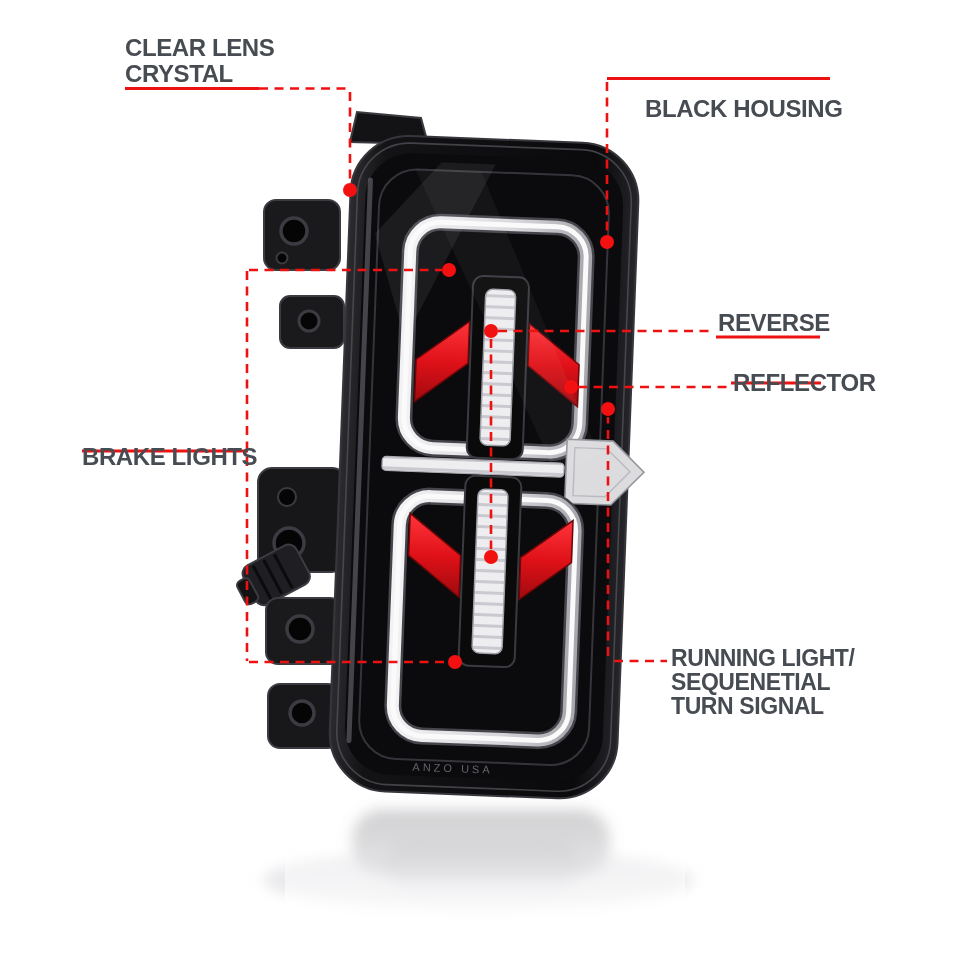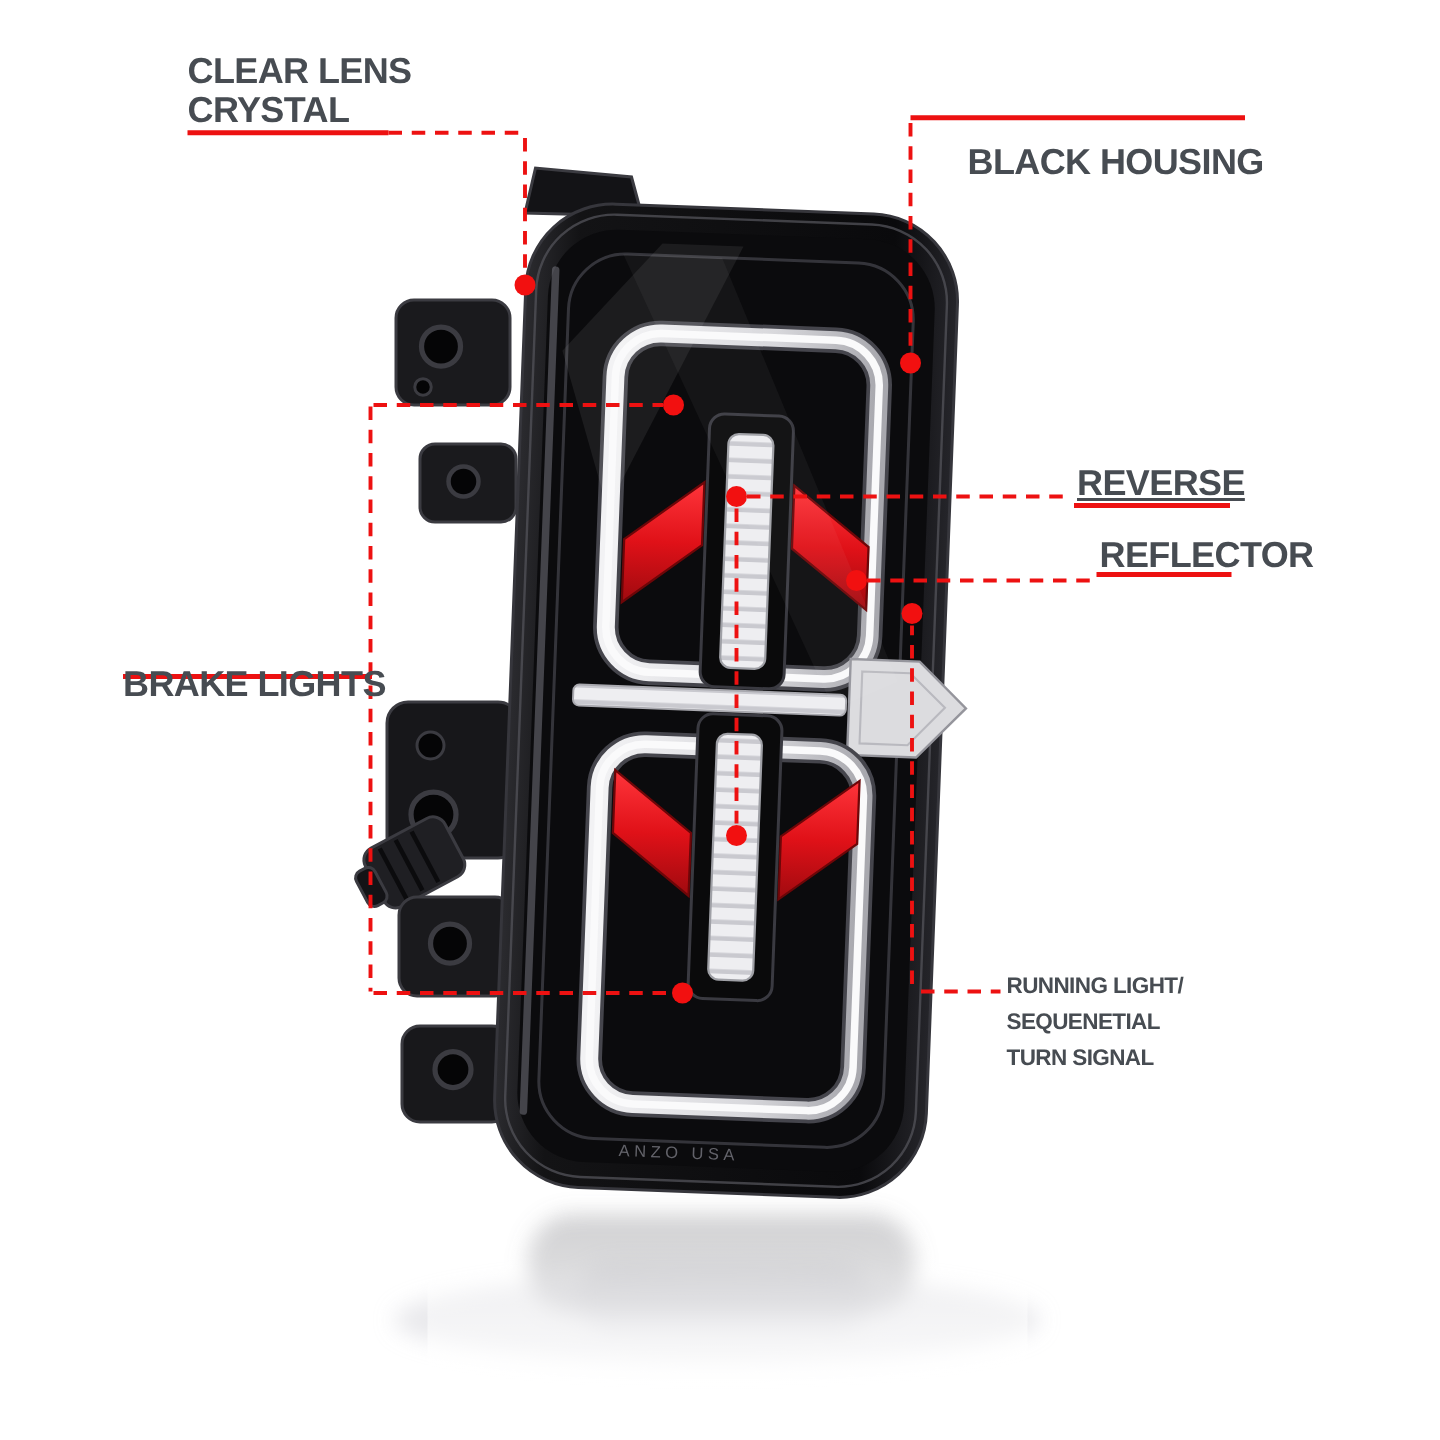--- a/index.html
+++ b/index.html
@@ -2,21 +2,21 @@
 <html style="--label-text: #474c52; --callout-line: #ed1111; --callout-dot: #f21010; --reflector-red: #d8101a; --housing-black: #0b0b0d; --lens-white: #eeeef1;"><head>
 <meta charset="utf-8">
 <style>
   html,body{margin:0;padding:0;background:#fff;}
   body{width:960px;height:960px;position:relative;overflow:hidden;
        font-family:"Liberation Sans",sans-serif;}
   .stage{position:absolute;inset:0;}
   svg.layer{position:absolute;left:0;top:0;}
   .callout{position:absolute;color:var(--label-text,#474c52);font-weight:bold;
            font-size:24px;line-height:26px;letter-spacing:-0.4px;white-space:nowrap;}
-  .callout.small{font-size:15px;line-height:24px;}
+  .callout.small{font-size:23px;line-height:24px;}
   .co-line{fill:none;stroke:var(--callout-line,#ed1111);stroke-width:2.6;stroke-dasharray:9 6.5;}
   .co-solid{fill:none;stroke:var(--callout-line,#ed1111);stroke-width:3.2;}
   .co-dot{fill:var(--callout-dot,#f21010);}
 </style>
 </head>
 <body>
 
 <div class="stage">
 
   <svg class="layer" width="960" height="960" viewBox="0 0 960 960">
@@ -163,25 +163,25 @@
 
   <div class="callout" style="left:125px;top:35px;">
     <div>CLEAR LENS</div>
     <div>CRYSTAL</div>
   </div>
 
   <div class="callout" style="left:645px;top:56px;margin-top:40px;">
     <div>BLACK HOUSING</div>
   </div>
 
-  <div class="callout" style="left:718px;top:310px;text-decoration:underline;">
+  <div class="callout" style="left:718px;top:310px;">
     <div>REVERSE</div>
   </div>
 
-  <div class="callout" style="left:733px;top:358px;text-align:right;">
+  <div class="callout" style="left:733px;top:370px;text-align:right;">
     <div>REFLECTOR</div>
   </div>
 
   <div class="callout" style="left:82px;top:444px;">
     <div>BRAKE LIGHTS</div>
   </div>
 
   <div class="callout small" style="left:671px;top:646px;">
     <div>RUNNING LIGHT/</div>
     <div>SEQUENETIAL</div>

